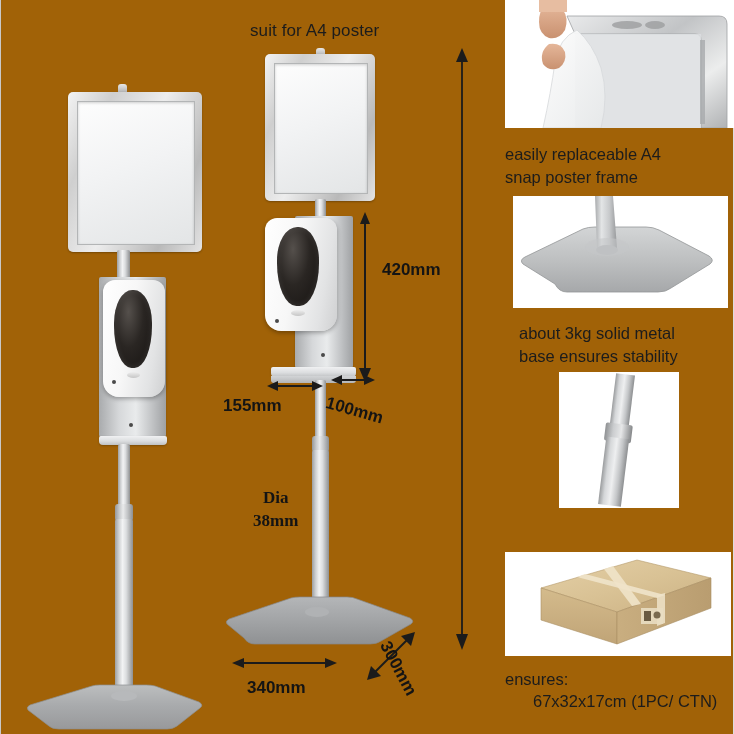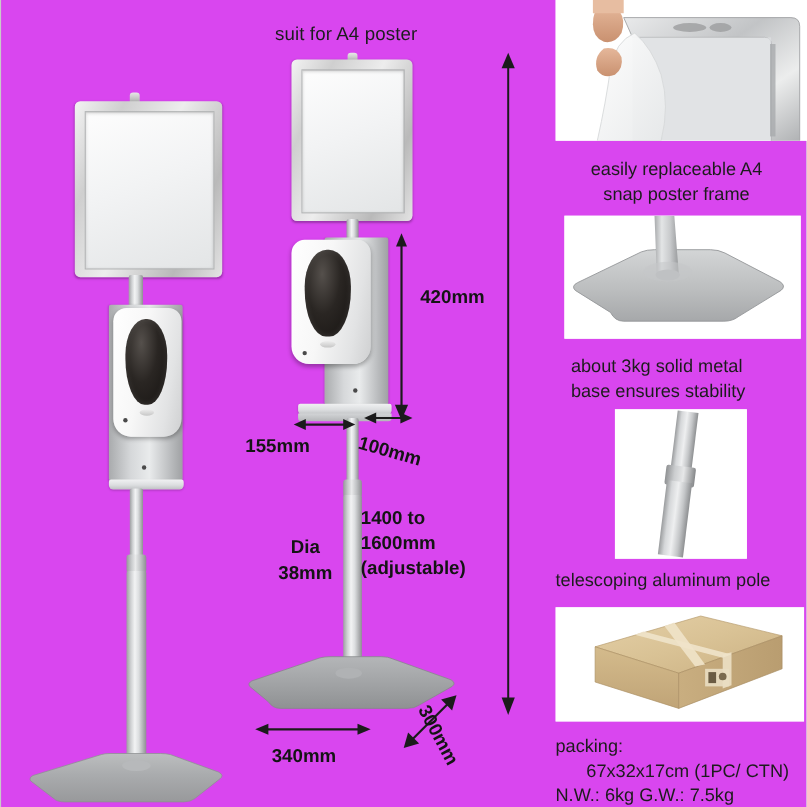--- a/index.html
+++ b/index.html
@@ -7,21 +7,21 @@
   body{
     width:734px;height:734px;
     background:#ffffff;
     font-family:"Liberation Sans", sans-serif;
     color:#1a1a1a;
     overflow:hidden;
     position:relative;
   }
   .stage{position:absolute;left:0;top:0;width:734px;height:734px;
     border-left:1px solid #c9c9c9;border-right:1px solid #dddddd;
-    box-sizing:border-box;background:#d946ef;}
+    box-sizing:border-box;background:#a16207;}
   .abs{position:absolute;}
   .lbl{font-size:17px;color:#1c1c1c;line-height:1.32;white-space:pre-line;letter-spacing:.1px;}
   .dim{font-size:17px;font-weight:bold;color:#141414;white-space:nowrap;}
   .note{font-size:16.5px;color:#1c1c1c;line-height:1.42;white-space:pre-line;}
 
   
   .frame-outer{
     position:absolute;
     background:linear-gradient(115deg,#f3f3f3 0%,#cfcfcf 22%,#ededed 48%,#b9b9b9 78%,#e4e4e4 100%);
     border-radius:5px;
@@ -173,25 +173,22 @@
   </svg>
   <div class="abs dim" style="left:222px;top:396px;">155mm</div>
 
   <svg class="arrow" style="left:330px;top:372px;width:44px;height:16px;" viewBox="0 0 44 16">
     <line x1="6" y1="8" x2="38" y2="8" stroke="#1b1b1b" stroke-width="2"></line>
     <polygon points="0,8 11,3 11,13" fill="#1b1b1b"></polygon>
     <polygon points="44,8 33,3 33,13" fill="#1b1b1b"></polygon>
   </svg>
   <div class="abs dim" style="left:328px;top:393px;transform:rotate(16deg);transform-origin:left top;">100mm</div>
 
-  <div class="abs dim" style="left:327px;top:460px;line-height:1.35;white-space:pre-line;">1400 to
-1600mm
-(adjustable)</div>
-
-  <div class="abs dim" style="left:252px;top:487px;line-height:1.35;white-space:pre-line;text-align:center;">Dia
+
+  <div class="abs dim" style="left:252px;top:487px;line-height:1.35;white-space:pre-line;text-align:center;font-family:Liberation Serif, serif;">Dia
 38mm</div>
 
   <svg class="arrow" style="left:231px;top:655px;width:105px;height:16px;" viewBox="0 0 105 16">
     <line x1="7" y1="8" x2="98" y2="8" stroke="#1b1b1b" stroke-width="2"></line>
     <polygon points="0,8 12,3 12,13" fill="#1b1b1b"></polygon>
     <polygon points="105,8 93,3 93,13" fill="#1b1b1b"></polygon>
   </svg>
   <div class="abs dim" style="left:246px;top:678px;">340mm</div>
 
   <svg class="arrow" style="left:362px;top:628px;width:56px;height:56px;" viewBox="0 0 56 56">
@@ -235,21 +232,21 @@
       <ellipse cx="150" cy="25" rx="10" ry="4" fill="#9c9e9f" opacity="0.8"></ellipse>
       <rect x="195" y="40" width="5" height="84" fill="#a8aaac" opacity="0.8"></rect>
 
       <path d="M72,30 Q88,44 96,68 Q104,96 96,128 L38,128 Q46,92 50,62 Q54,38 72,30 Z" fill="url(#sheet1)" stroke="#d6d8da" stroke-width="0.8"></path>
 
       <path d="M40,6 Q50,2 58,10 Q64,18 60,30 Q54,40 44,38 Q34,34 34,22 Q34,10 40,6 Z" fill="url(#skin1)"></path>
       <path d="M44,44 Q56,42 60,52 Q62,62 54,68 Q44,72 38,64 Q34,52 44,44 Z" fill="url(#skin1)"></path>
       <path d="M34,0 L62,0 L62,12 L34,12 Z" fill="#e7bda1"></path>
     </svg>
   </div>
-  <div class="abs note" style="left:504px;top:143px;width:220px;text-align:center;">easily replaceable A4
+  <div class="abs note" style="left:504px;top:143px;width:220px;">easily replaceable A4
 snap poster frame</div>
 
   <div class="photo" style="left:512px;top:196px;width:215px;height:112px;">
     <svg width="215" height="112" viewBox="0 0 215 112">
       <defs>
         <linearGradient id="bs2" x1="0" y1="0" x2="0" y2="1">
           <stop offset="0" stop-color="#d3d5d6"></stop>
           <stop offset="0.55" stop-color="#bcbebf"></stop>
           <stop offset="1" stop-color="#a6a8aa"></stop>
         </linearGradient>
@@ -288,21 +285,20 @@
         </linearGradient>
       </defs>
       <rect x="0" y="0" width="120" height="136" fill="#ffffff"></rect>
       <g transform="rotate(7 60 68)">
         <rect x="49" y="2" width="19" height="58" fill="url(#pl3)"></rect>
         <rect x="45" y="52" width="27" height="18" rx="2" fill="url(#cl3)"></rect>
         <rect x="47" y="66" width="23" height="68" fill="url(#pl3)"></rect>
       </g>
     </svg>
   </div>
-  <div class="abs note" style="left:504px;top:517px;width:228px;">telescoping aluminum pole</div>
 
   <div class="photo" style="left:504px;top:552px;width:226px;height:104px;">
     <svg width="226" height="104" viewBox="0 0 226 104">
       <defs>
         <linearGradient id="bx-top" x1="0" y1="0" x2="1" y2="1">
           <stop offset="0" stop-color="#e4cfa6"></stop>
           <stop offset="0.5" stop-color="#d9c295"></stop>
           <stop offset="1" stop-color="#cbb183"></stop>
         </linearGradient>
         <linearGradient id="bx-front" x1="0" y1="0" x2="0" y2="1">
@@ -326,17 +322,16 @@
       <path d="M108,14 L136,52 L127,54 L99,17 Z" fill="#efe3c9" opacity="0.9"></path>
 
       <path d="M152,43 L160,41 L160,71 L152,74 Z" fill="#efe3c9" opacity="0.85"></path>
 
       <rect x="136" y="56" width="22" height="16" fill="#e9ddc2" opacity="0.9"></rect>
       <rect x="139" y="59" width="7" height="10" fill="#6a5b43"></rect>
       <circle cx="152" cy="63" r="3.5" fill="#7a6a4f"></circle>
     </svg>
   </div>
 
-  <div class="abs note" style="left:504px;top:668px;width:228px;">packing:</div>
+  <div class="abs note" style="left:504px;top:668px;width:228px;">ensures:</div>
   <div class="abs note" style="left:532px;top:690px;width:228px;">67x32x17cm (1PC/ CTN)</div>
-  <div class="abs note" style="left:504px;top:712px;width:228px;">N.W.: 6kg   G.W.: 7.5kg</div>
 
 </div>
 
 </body></html>

